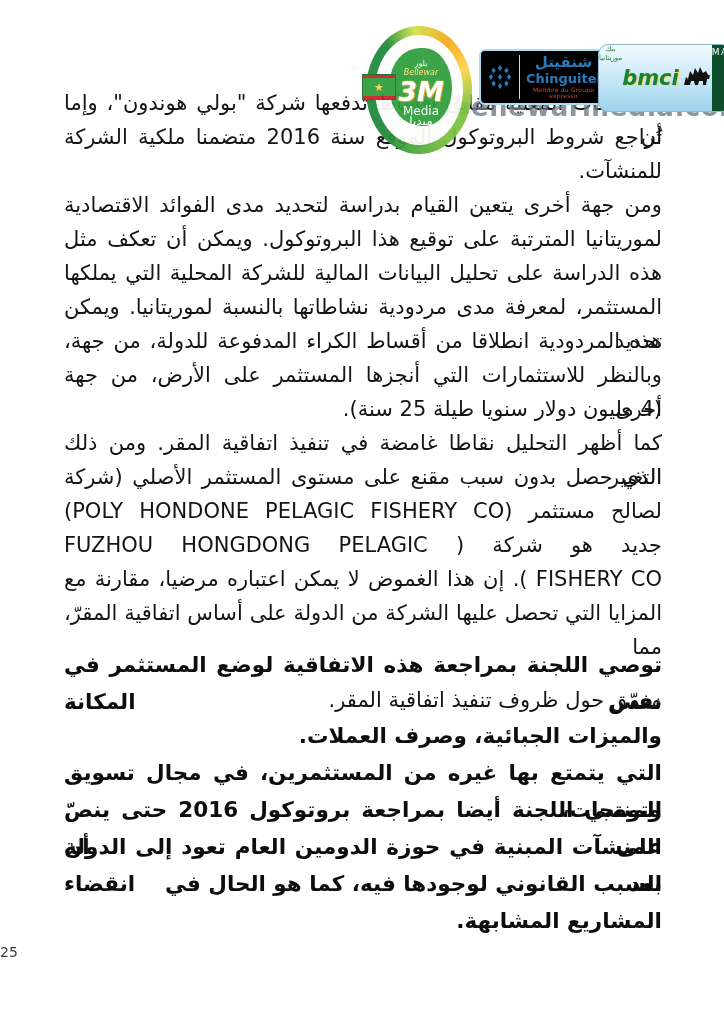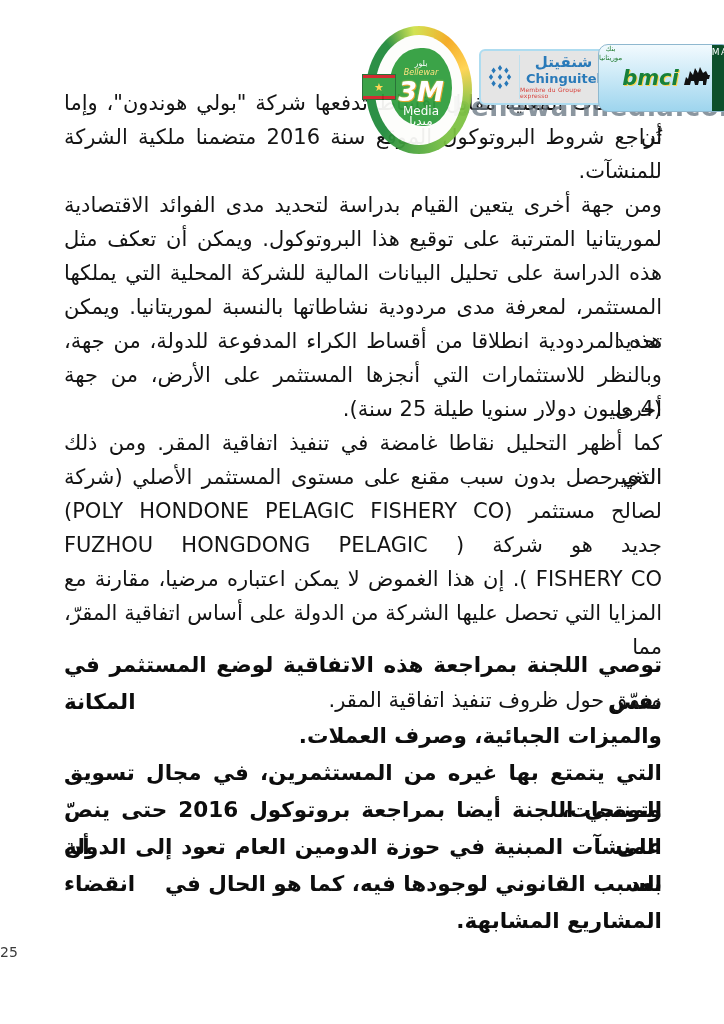--- a/index.html
+++ b/index.html
@@ -21,22 +21,22 @@
   .bm-brand{font-size:8px;color:#ffe27a;font-style:italic;line-height:10px;}
   .bm-mono{font-size:27px;font-weight:bold;font-style:italic;color:#ffffff;line-height:28px;
     text-shadow:1px 1px 0 #e8a020,0 0 2px #ffd34d;}
   .bm-bottom{font-size:12px;color:#fff;line-height:10px;}
   .bm-flag{position:absolute;left:-4px;top:48px;width:32px;height:24px;z-index:2;
     background:linear-gradient(180deg,#d01f26 0 14%,#2f9e3d 14% 86%,#d01f26 86% 100%);
     display:flex;align-items:center;justify-content:center;border:1px solid #1c6b2c;}
   .bm-flag .star{color:#ffd34d;font-size:11px;line-height:11px;}
 
   .chinguitel{position:absolute;left:479px;top:49px;width:130px;height:56px;z-index:25;
-    background:#e5e5e5;border:2px solid #aedcf0;border-radius:6px;
-    display:flex;align-items:center;box-sizing:border-box;}
+    background:#000000;border:2px solid #aedcf0;border-radius:6px;
+    display:flex;align-items:center;box-sizing:border-box;text-align:center;}
   .chg-icon{width:38px;display:flex;align-items:center;justify-content:center;}
   .chg-sep{width:1px;align-self:stretch;margin:4px 0;background:#bfe0ee;}
   .chg-text{flex:1;display:flex;flex-direction:column;align-items:center;justify-content:center;line-height:1;}
   .chg-ar{font-size:15px;font-weight:bold;color:#2a7ab9;direction:rtl;}
   .chg-lat{font-size:13px;font-weight:bold;color:#2a7ab9;margin-top:2px;}
   .chg-tag{font-size:6px;color:#d8423c;margin-top:2px;letter-spacing:.2px;}
 
   .bmci{position:absolute;left:598px;top:44px;width:134px;height:68px;z-index:25;
     border-radius:10px;border:1px solid #8fb8cf;box-sizing:border-box;overflow:hidden;
     background:linear-gradient(180deg,#f2fafe 0%,#cdeaf7 45%,#9ed5ee 100%);

